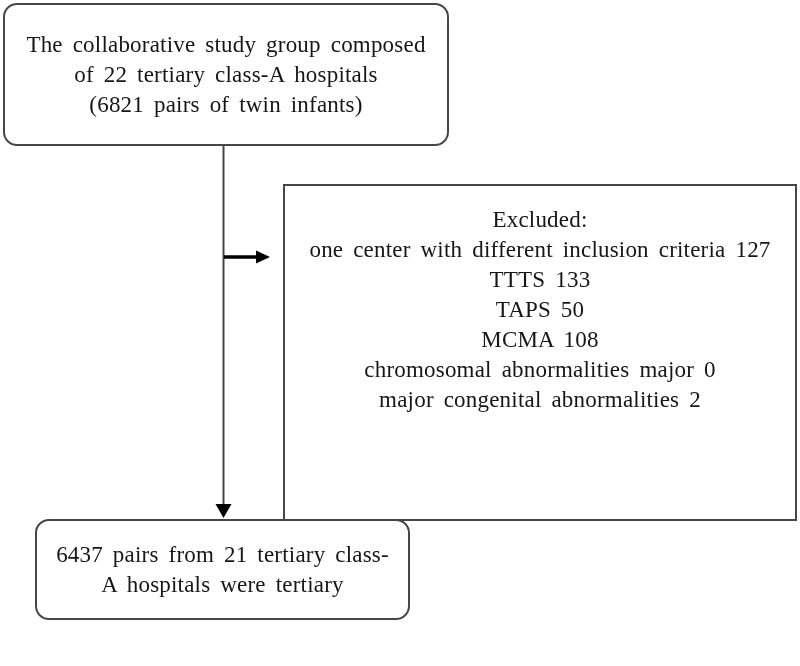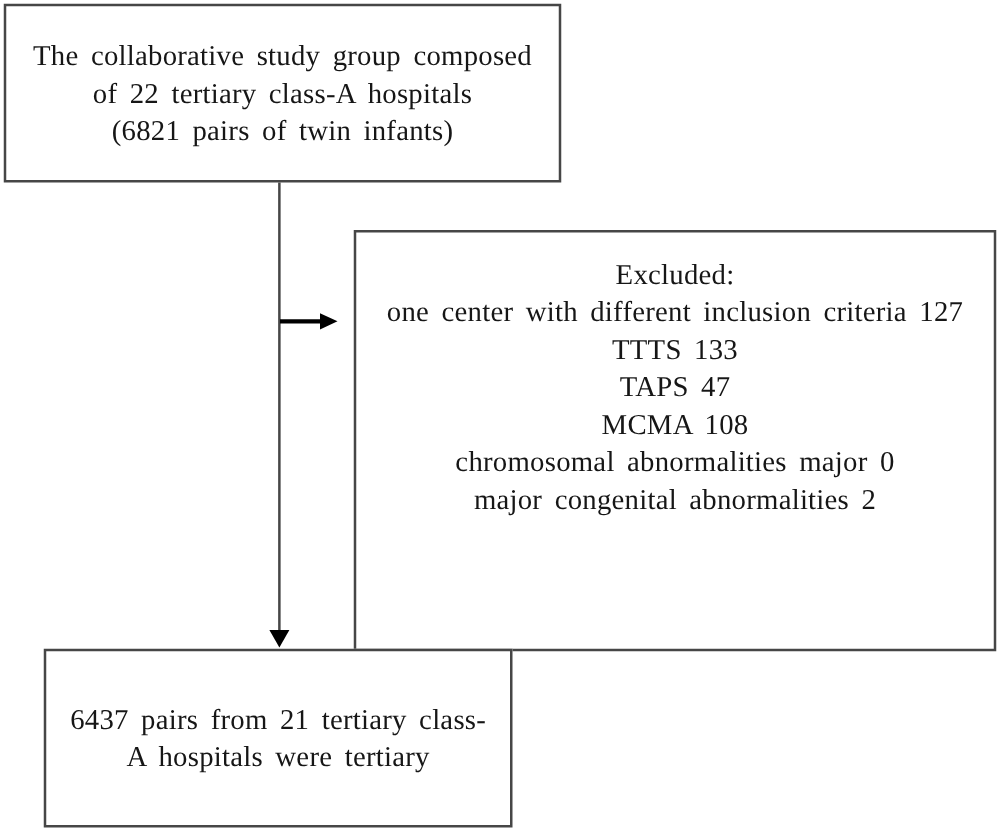--- a/index.html
+++ b/index.html
@@ -27,24 +27,25 @@
     text-align:center;
     word-spacing:4px;
     letter-spacing:0.2px;
   }
   .box .line{white-space:nowrap;}
   .flex-center{
     display:flex;
     flex-direction:column;
     justify-content:center;
     align-items:center;
+    border-radius:14px;
   }
   .top-box{left:3px;top:3px;width:446px;height:143px;}
   .excluded-box{left:283px;top:184px;width:514px;height:337px;padding-top:19px;}
-  .bottom-box{left:35px;top:519px;width:375px;height:143px;}
+  .bottom-box{left:35px;top:519px;width:375px;height:101px;}
   .connectors{
     position:absolute;left:0;top:0;width:800px;height:666px;
     pointer-events:none;
   }
   .conn-line{stroke:var(--border);stroke-width:2;}
   .arrow-shaft{stroke:var(--arrow);stroke-width:3.4;}
   .arrow-head{fill:var(--arrow);stroke:none;}
 </style>
 </head>
 <body>
@@ -54,21 +55,21 @@
   <div class="box top-box flex-center">
     <div class="line">The collaborative study group composed</div>
     <div class="line">of 22 tertiary class-A hospitals</div>
     <div class="line">(6821 pairs of twin infants)</div>
   </div>
 
   <div class="box excluded-box">
     <div class="line">Excluded:</div>
     <div class="line">one center with different inclusion criteria 127</div>
     <div class="line">TTTS 133</div>
-    <div class="line">TAPS 47</div>
+    <div class="line">TAPS 50</div>
     <div class="line">MCMA 108</div>
     <div class="line">chromosomal abnormalities major 0</div>
     <div class="line">major congenital abnormalities 2</div>
   </div>
 
   <div class="box bottom-box flex-center">
     <div class="line">6437 pairs from 21 tertiary class-</div>
     <div class="line">A hospitals were tertiary</div>
   </div>
 

